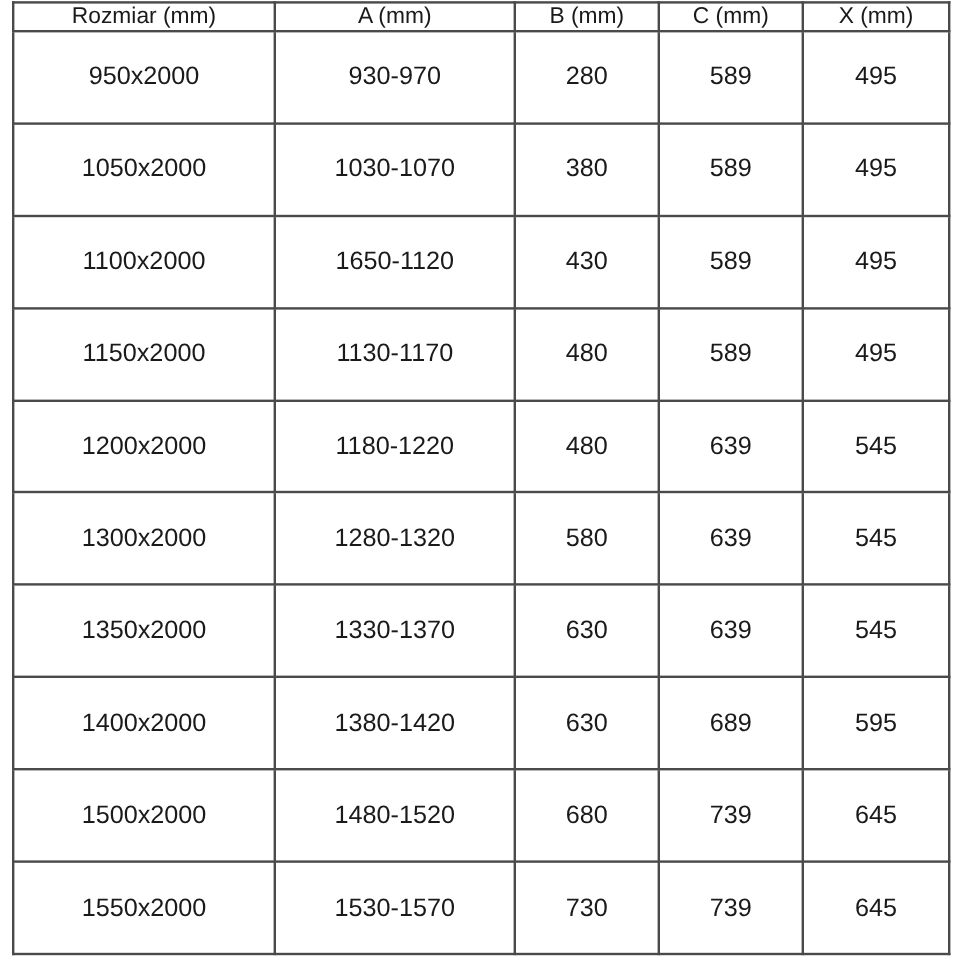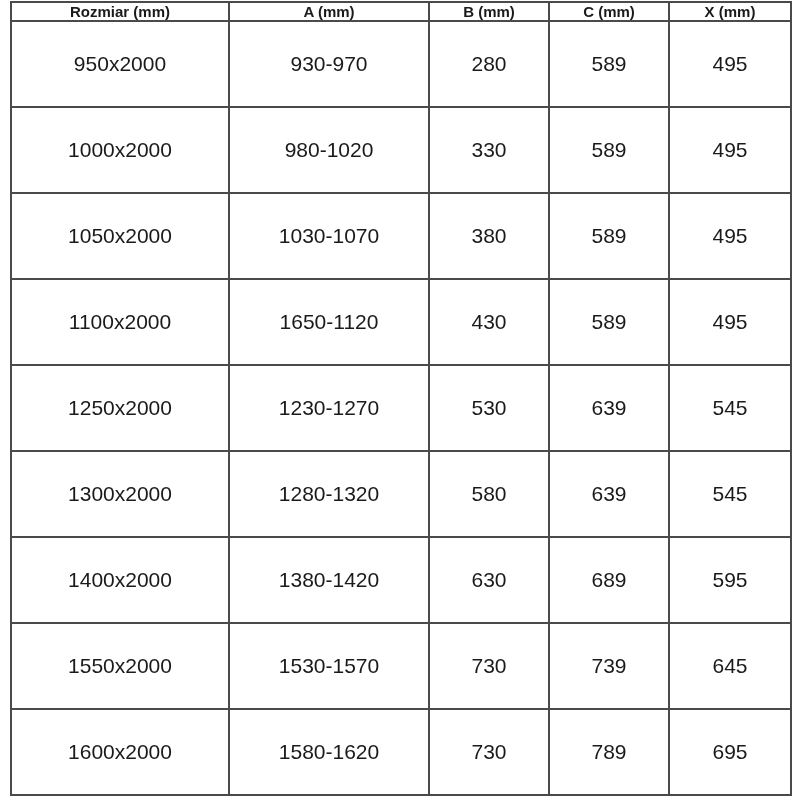--- a/index.html
+++ b/index.html
@@ -35,22 +35,22 @@
     border: 2px solid #4a4a4a;
     text-align: center;
     vertical-align: middle;
     color: #1a1a1a;
     font-size: 21px;
     padding: 0;
     overflow: hidden;
     white-space: nowrap;
   }
   table.dim-table th {
-    font-weight: bold;
-    font-size: 15px;
+    font-weight: normal;
+    font-size: 19px;
   }
   table.dim-table td {
     font-weight: normal;
   }
 </style>
 </head>
 <body>
 
 <div class="page">
   <table class="dim-table">
@@ -72,70 +72,77 @@
     </thead>
     <tbody>
         <tr>
           <td>950x2000</td>
           <td>930-970</td>
           <td>280</td>
           <td>589</td>
           <td>495</td>
         </tr>
         <tr>
-          <td>1000x2000</td>
-          <td>980-1020</td>
-          <td>330</td>
-          <td>589</td>
-          <td>495</td>
-        </tr>
-        <tr>
           <td>1050x2000</td>
           <td>1030-1070</td>
           <td>380</td>
           <td>589</td>
           <td>495</td>
         </tr>
         <tr>
           <td>1100x2000</td>
           <td>1650-1120</td>
           <td>430</td>
           <td>589</td>
           <td>495</td>
         </tr>
         <tr>
-          <td>1250x2000</td>
-          <td>1230-1270</td>
-          <td>530</td>
+          <td>1150x2000</td>
+          <td>1130-1170</td>
+          <td>480</td>
+          <td>589</td>
+          <td>495</td>
+        </tr>
+        <tr>
+          <td>1200x2000</td>
+          <td>1180-1220</td>
+          <td>480</td>
           <td>639</td>
           <td>545</td>
         </tr>
         <tr>
           <td>1300x2000</td>
           <td>1280-1320</td>
           <td>580</td>
           <td>639</td>
           <td>545</td>
         </tr>
         <tr>
+          <td>1350x2000</td>
+          <td>1330-1370</td>
+          <td>630</td>
+          <td>639</td>
+          <td>545</td>
+        </tr>
+        <tr>
           <td>1400x2000</td>
           <td>1380-1420</td>
           <td>630</td>
           <td>689</td>
           <td>595</td>
+        </tr>
+        <tr>
+          <td>1500x2000</td>
+          <td>1480-1520</td>
+          <td>680</td>
+          <td>739</td>
+          <td>645</td>
         </tr>
         <tr>
           <td>1550x2000</td>
           <td>1530-1570</td>
           <td>730</td>
           <td>739</td>
           <td>645</td>
         </tr>
-        <tr>
-          <td>1600x2000</td>
-          <td>1580-1620</td>
-          <td>730</td>
-          <td>789</td>
-          <td>695</td>
-        </tr>
       </tbody>
   </table>
 </div>
 
 </body></html>

